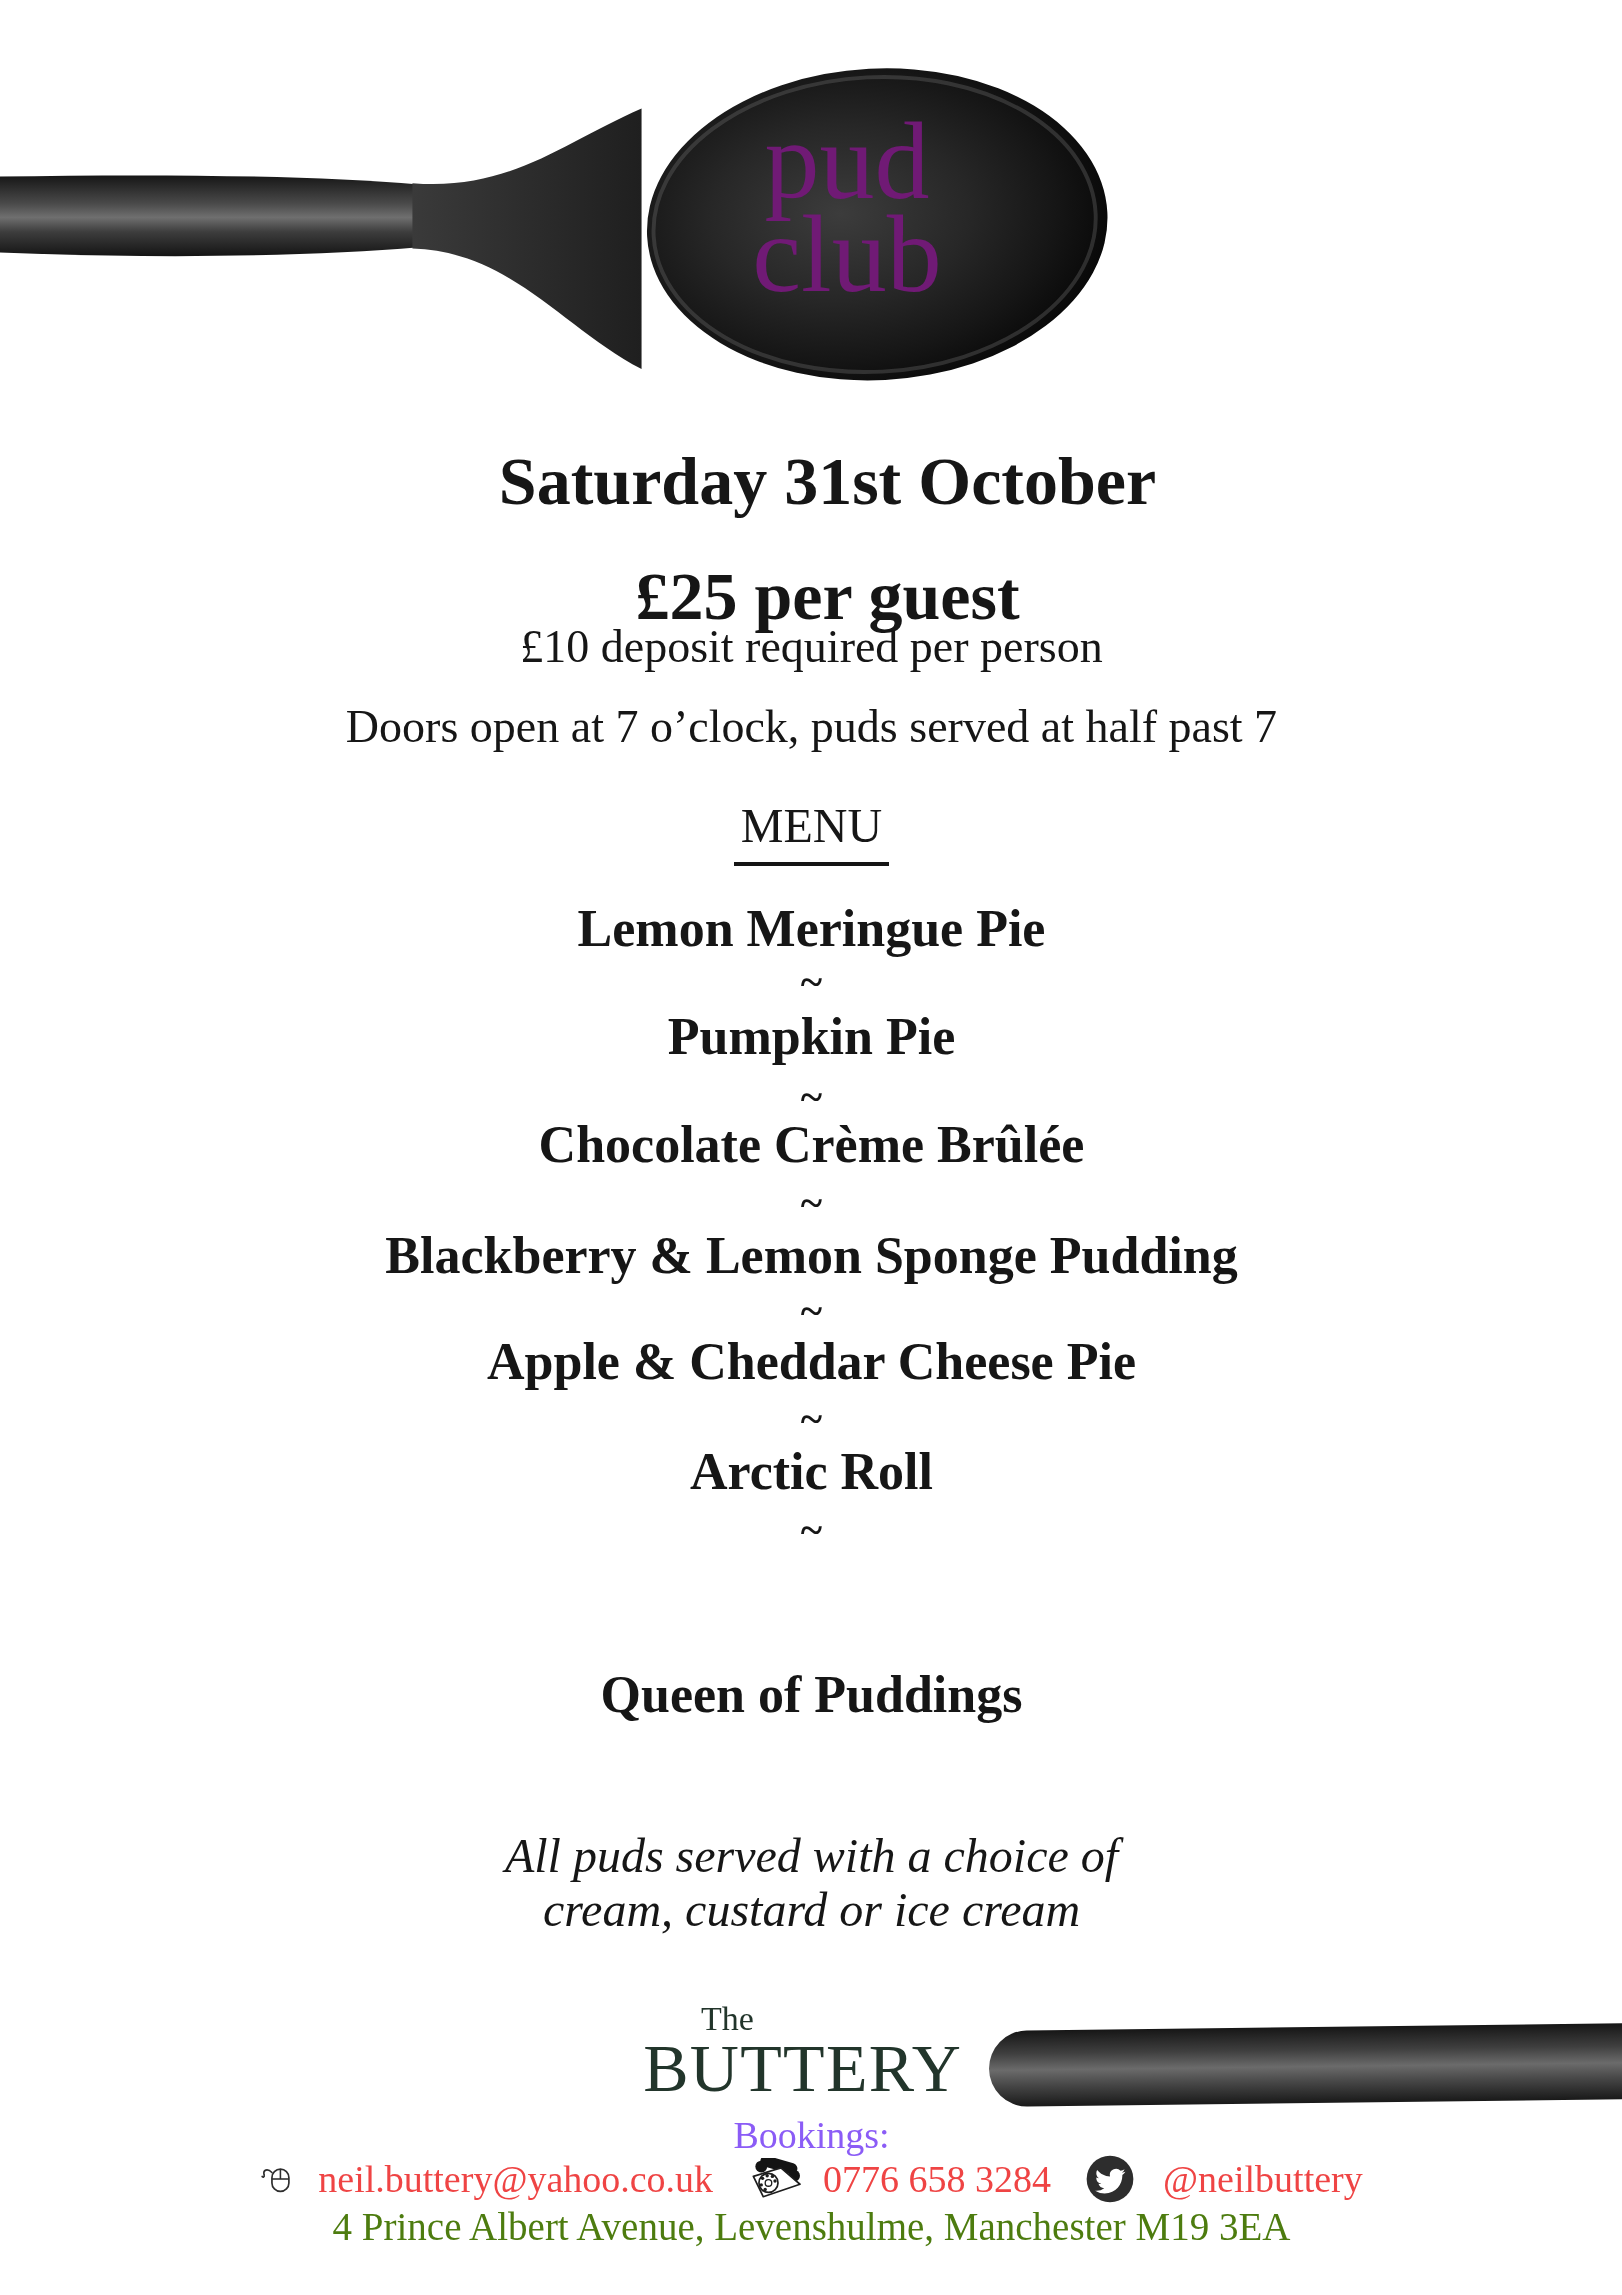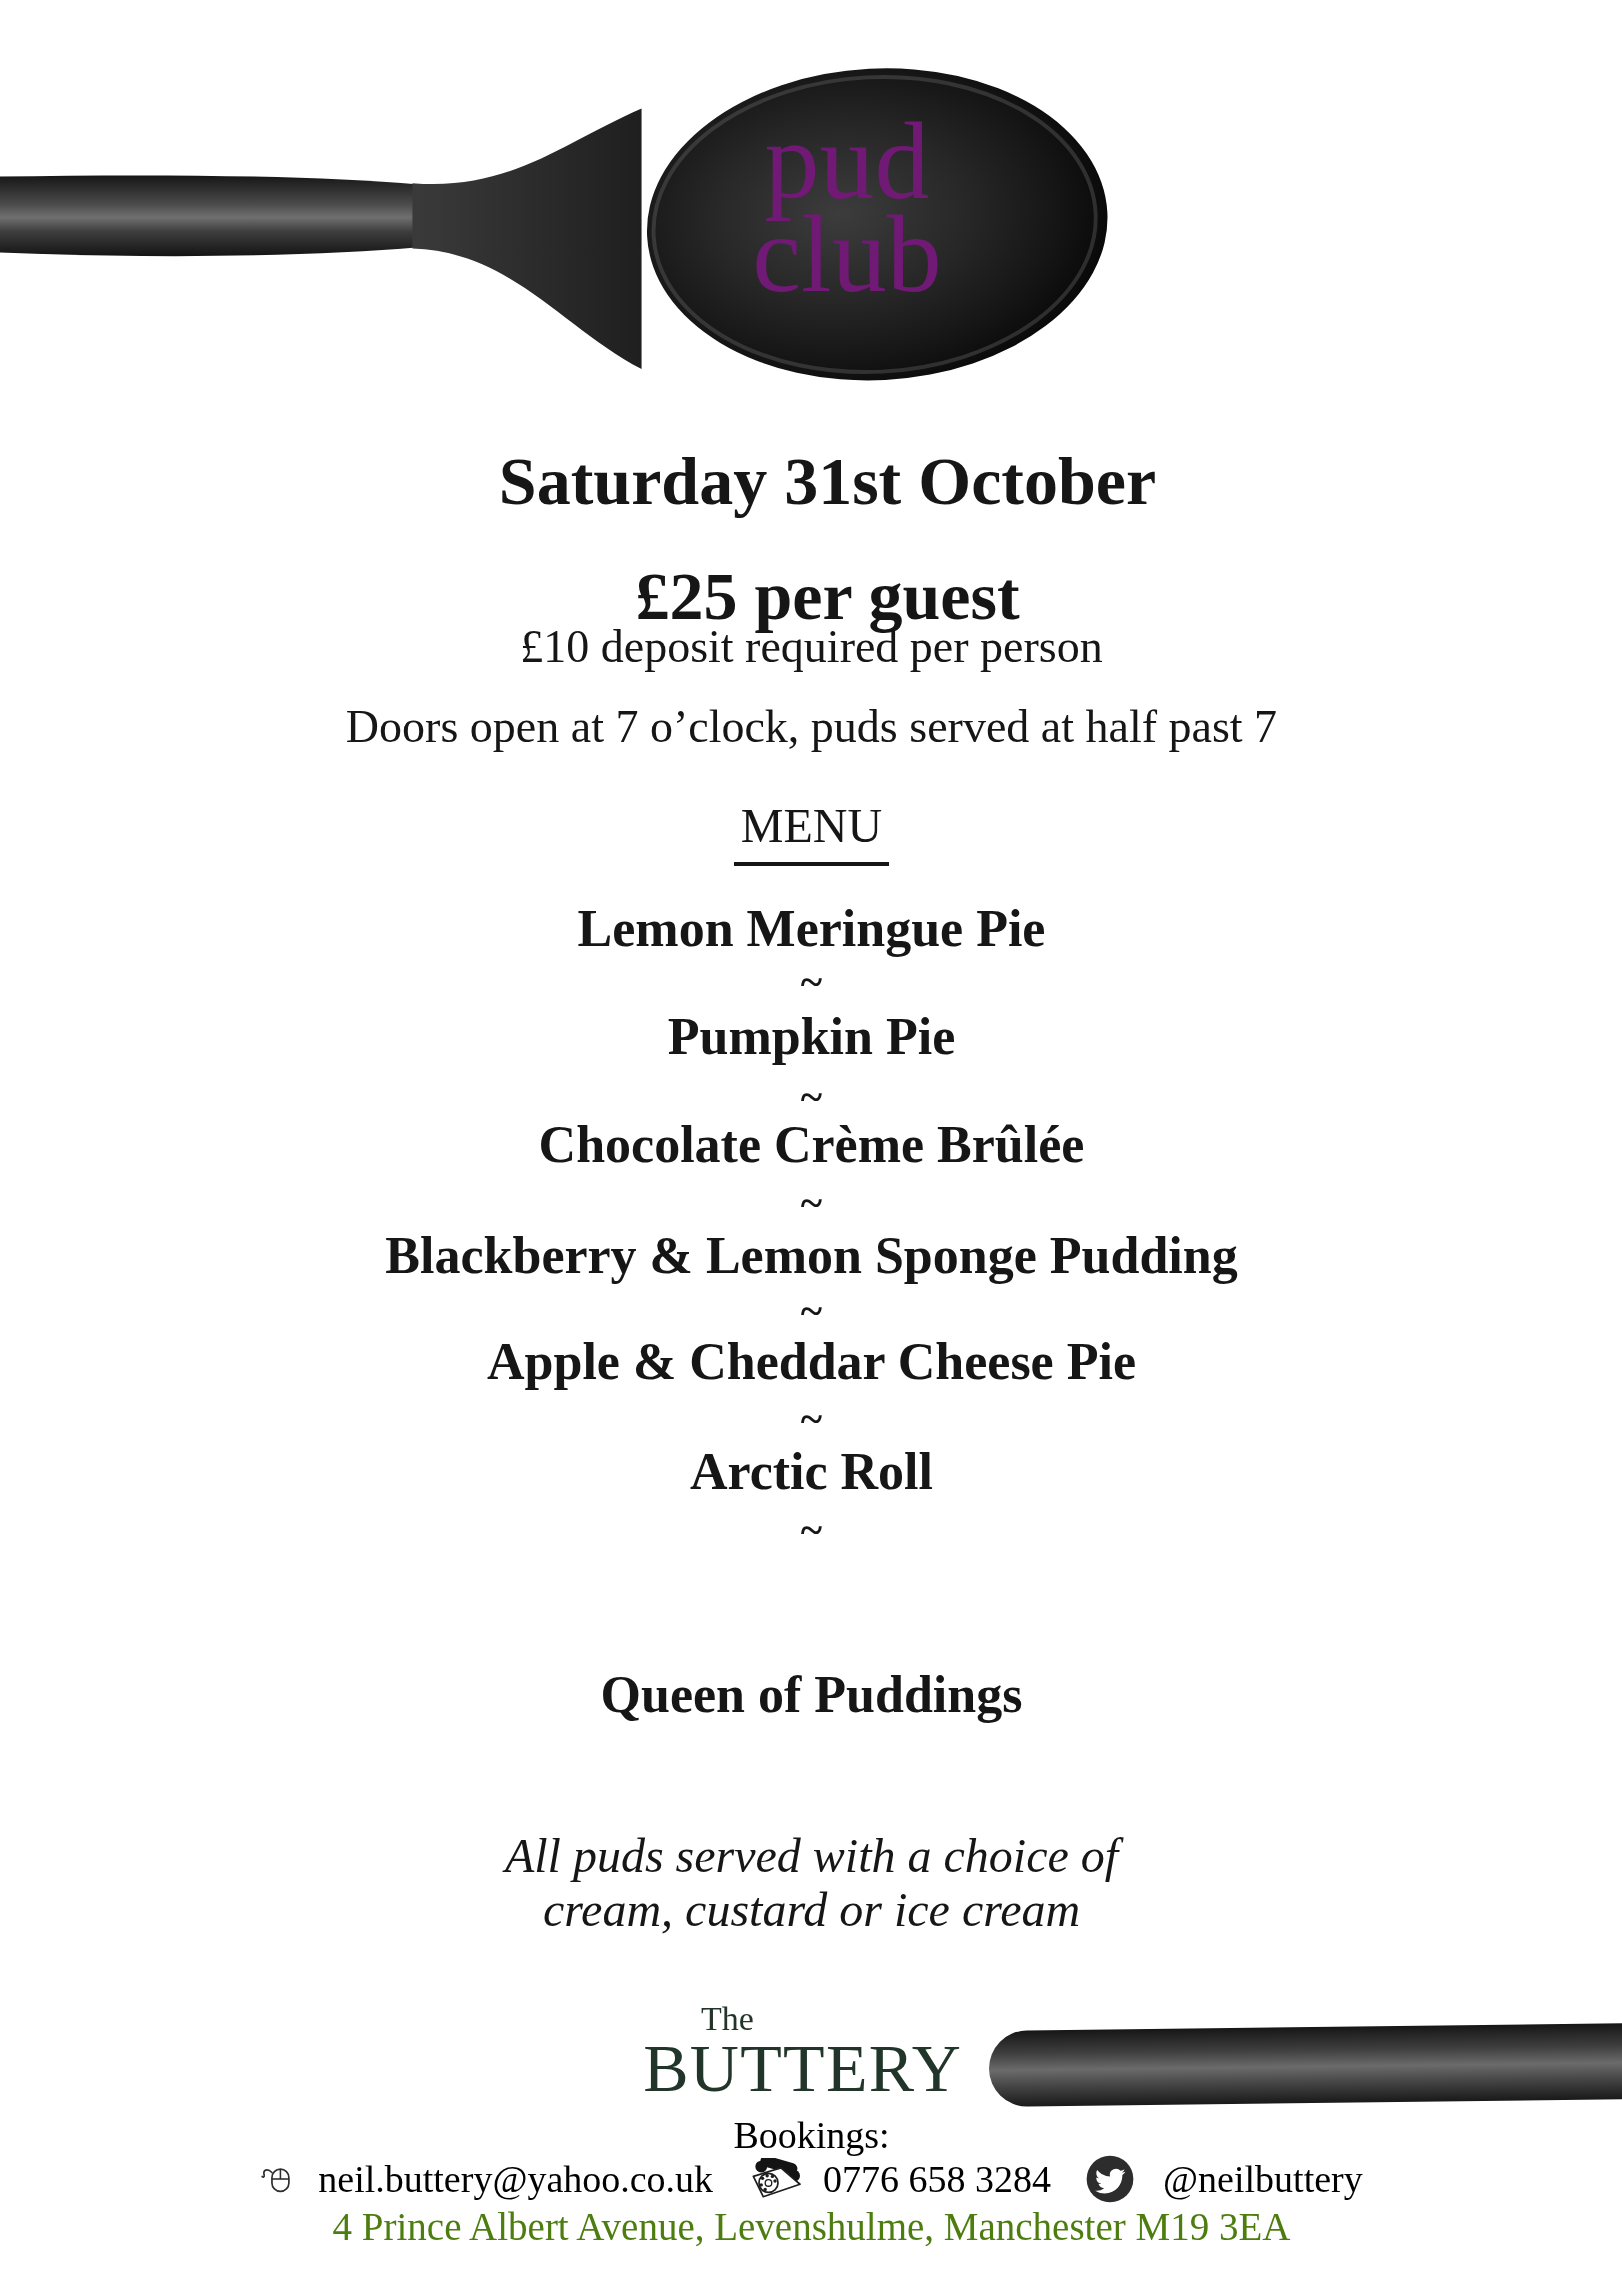--- a/index.html
+++ b/index.html
@@ -27,25 +27,25 @@
     border-top-left-radius:38px;border-bottom-left-radius:38px;
     background:linear-gradient(180deg,#161616 0%,#3f3f3f 30%,#6b6b6b 52%,#474747 72%,#191919 100%);
     transform:rotate(-0.7deg);transform-origin:left center;
   }
 
   .logo{position:absolute;left:638px;top:2001px;width:340px;color:#22352b;}
   .logo .the{font-size:34px;line-height:35px;margin-left:63px;}
   .logo .name{font-size:68px;line-height:65px;letter-spacing:1.3px;margin-left:5.2px;}
 
   .bookings{position:absolute;left:0;width:100%;text-align:center;top:2114px;
-    font-size:38px;line-height:42px;color:#000000;}
+    font-size:38px;line-height:42px;color:#8b5cf6;}
   .contact{
     position:absolute;left:0;top:2154px;width:100%;height:50px;
     display:flex;justify-content:center;align-items:center;
-    font-size:38px;color:#000000;white-space:nowrap;
+    font-size:38px;color:#ef4444;white-space:nowrap;
   }
   .contact .txt{display:inline-block;}
   .m-r38{margin-right:25px;} .m-r54{margin-right:35px;} .m-r26{margin-right:17px;}
   .m-r44{margin-right:29px;}
   .address{position:absolute;left:0;width:100%;text-align:center;top:2204px;
     font-size:39px;line-height:46px;color:#4d7c0f;}
 </style>
 </head>
 <body>
 

